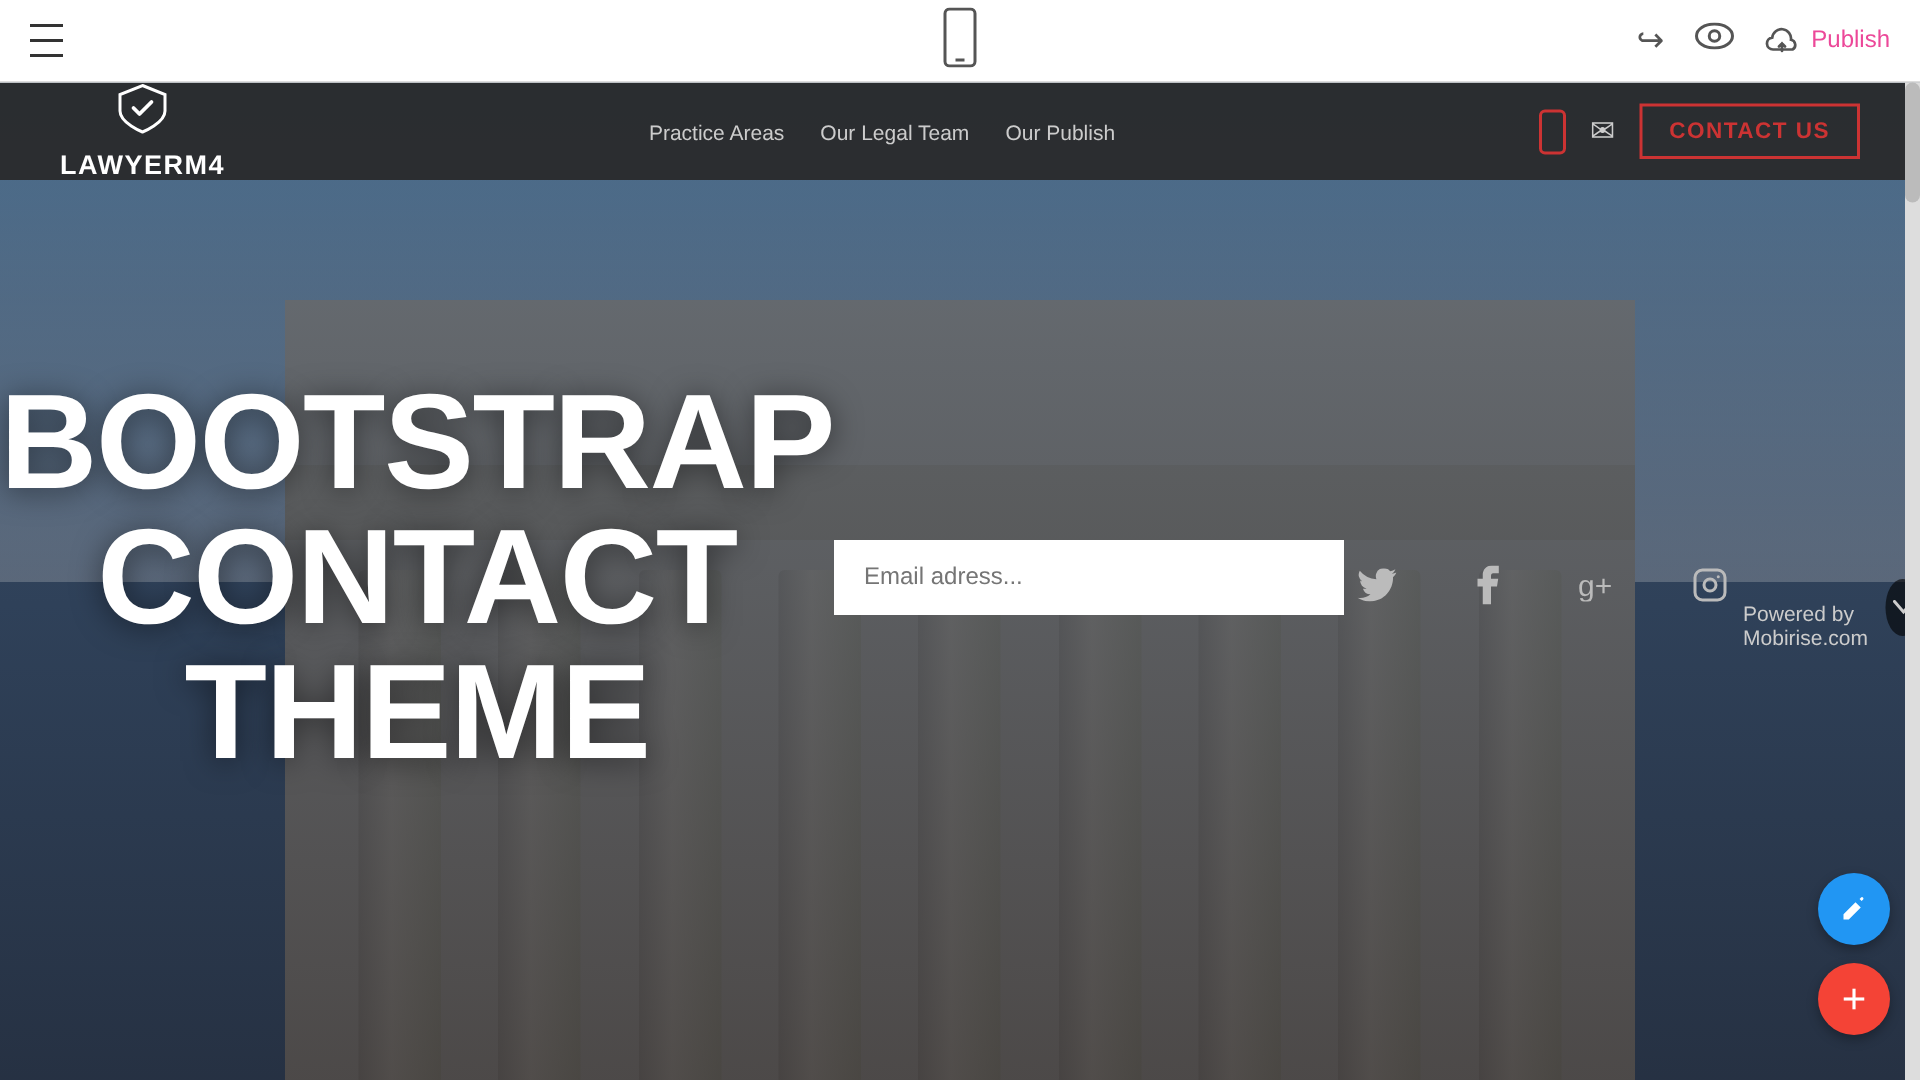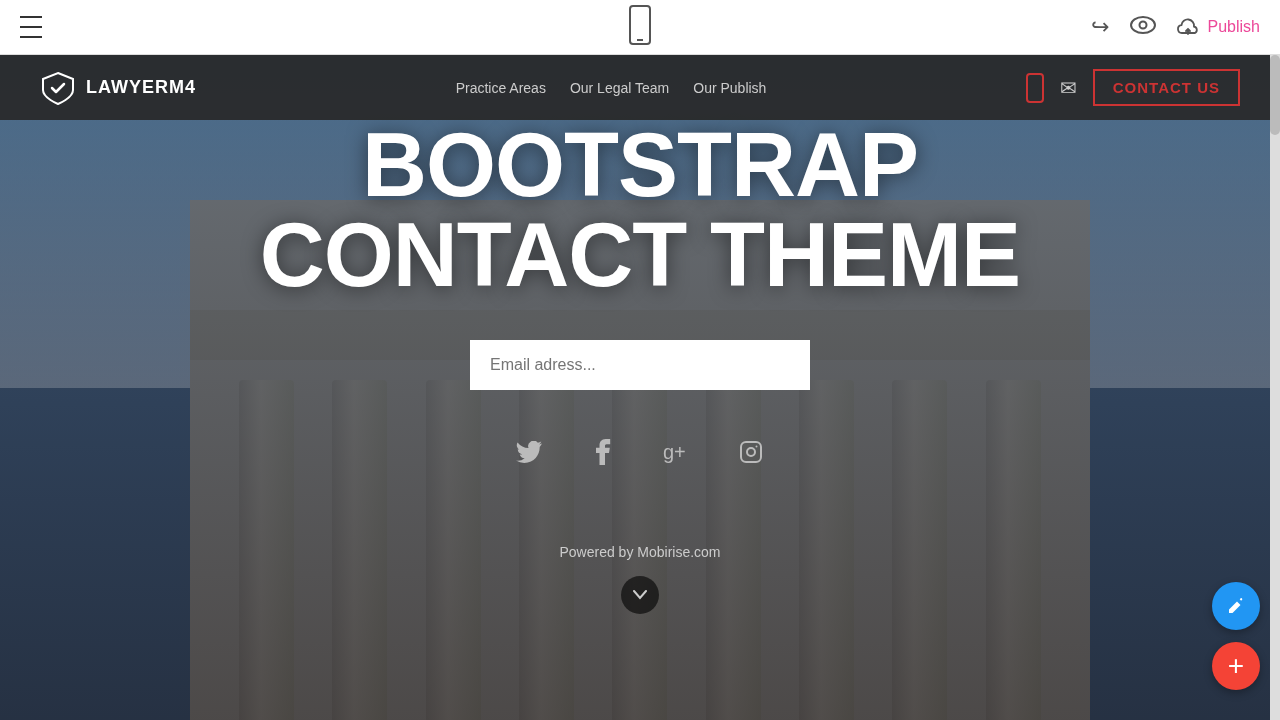--- a/index.html
+++ b/index.html
@@ -36,21 +36,21 @@
     }
 
     
     #site-navbar {
       position: absolute; top: 0; left: 0; width: 1280px; height: 65px;
       background: rgba(40,40,40,0.92);
       display: flex; align-items: center; justify-content: space-between;
       padding: 0 40px;
       z-index: 50;
     }
-    .site-logo { display: flex; align-items: center; gap: 10px; }
+    .site-logo { display: flex; align-items: center; gap: 10px; flex-direction: column; }
     .site-logo-shield { width: 36px; height: 36px; }
     .site-logo-text { color: #fff; font-size: 18px; font-weight: 700; letter-spacing: 1px; }
     .site-nav-links { display: flex; align-items: center; gap: 24px; }
     .site-nav-link { color: #ccc; text-decoration: none; font-size: 14px; font-weight: 500; cursor: pointer; }
     .site-nav-right { display: flex; align-items: center; gap: 16px; }
     .nav-phone-icon { width: 18px; height: 30px; border: 2px solid #cc3333; border-radius: 4px; display: inline-block; }
     .nav-mail-icon { font-size: 20px; color: #ccc; cursor: pointer; }
     .contact-btn {
       border: 2px solid #cc3333; background: transparent; color: #cc3333;
       padding: 8px 18px; font-size: 15px; font-weight: 700; letter-spacing: 1px;
@@ -104,21 +104,21 @@
     .column {
       width: 55px; height: 340px;
       background: linear-gradient(to right, #b8ae98 0%, #d4c9b0 40%, #c0b89a 100%);
       border-radius: 4px 4px 0 0;
     }
 
     
     #hero-content {
       position: absolute; top: 65px; left: 0; width: 100%; height: calc(100% - 65px);
       z-index: 10;
-      display: flex; flex-direction: column; align-items: center; 
+      display: flex; flex-direction: row; align-items: center; justify-content: center;
       padding-bottom: 30px;
     }
     .hero-title {
       color: #fff; font-size: 90px; font-weight: 900; text-align: center;
       line-height: 1.0; letter-spacing: -1px;
       text-shadow: 0 2px 20px rgba(0,0,0,0.5);
       margin-bottom: 40px;
     }
     .hero-email-row {
       display: flex; align-items: stretch; margin-bottom: 40px;

